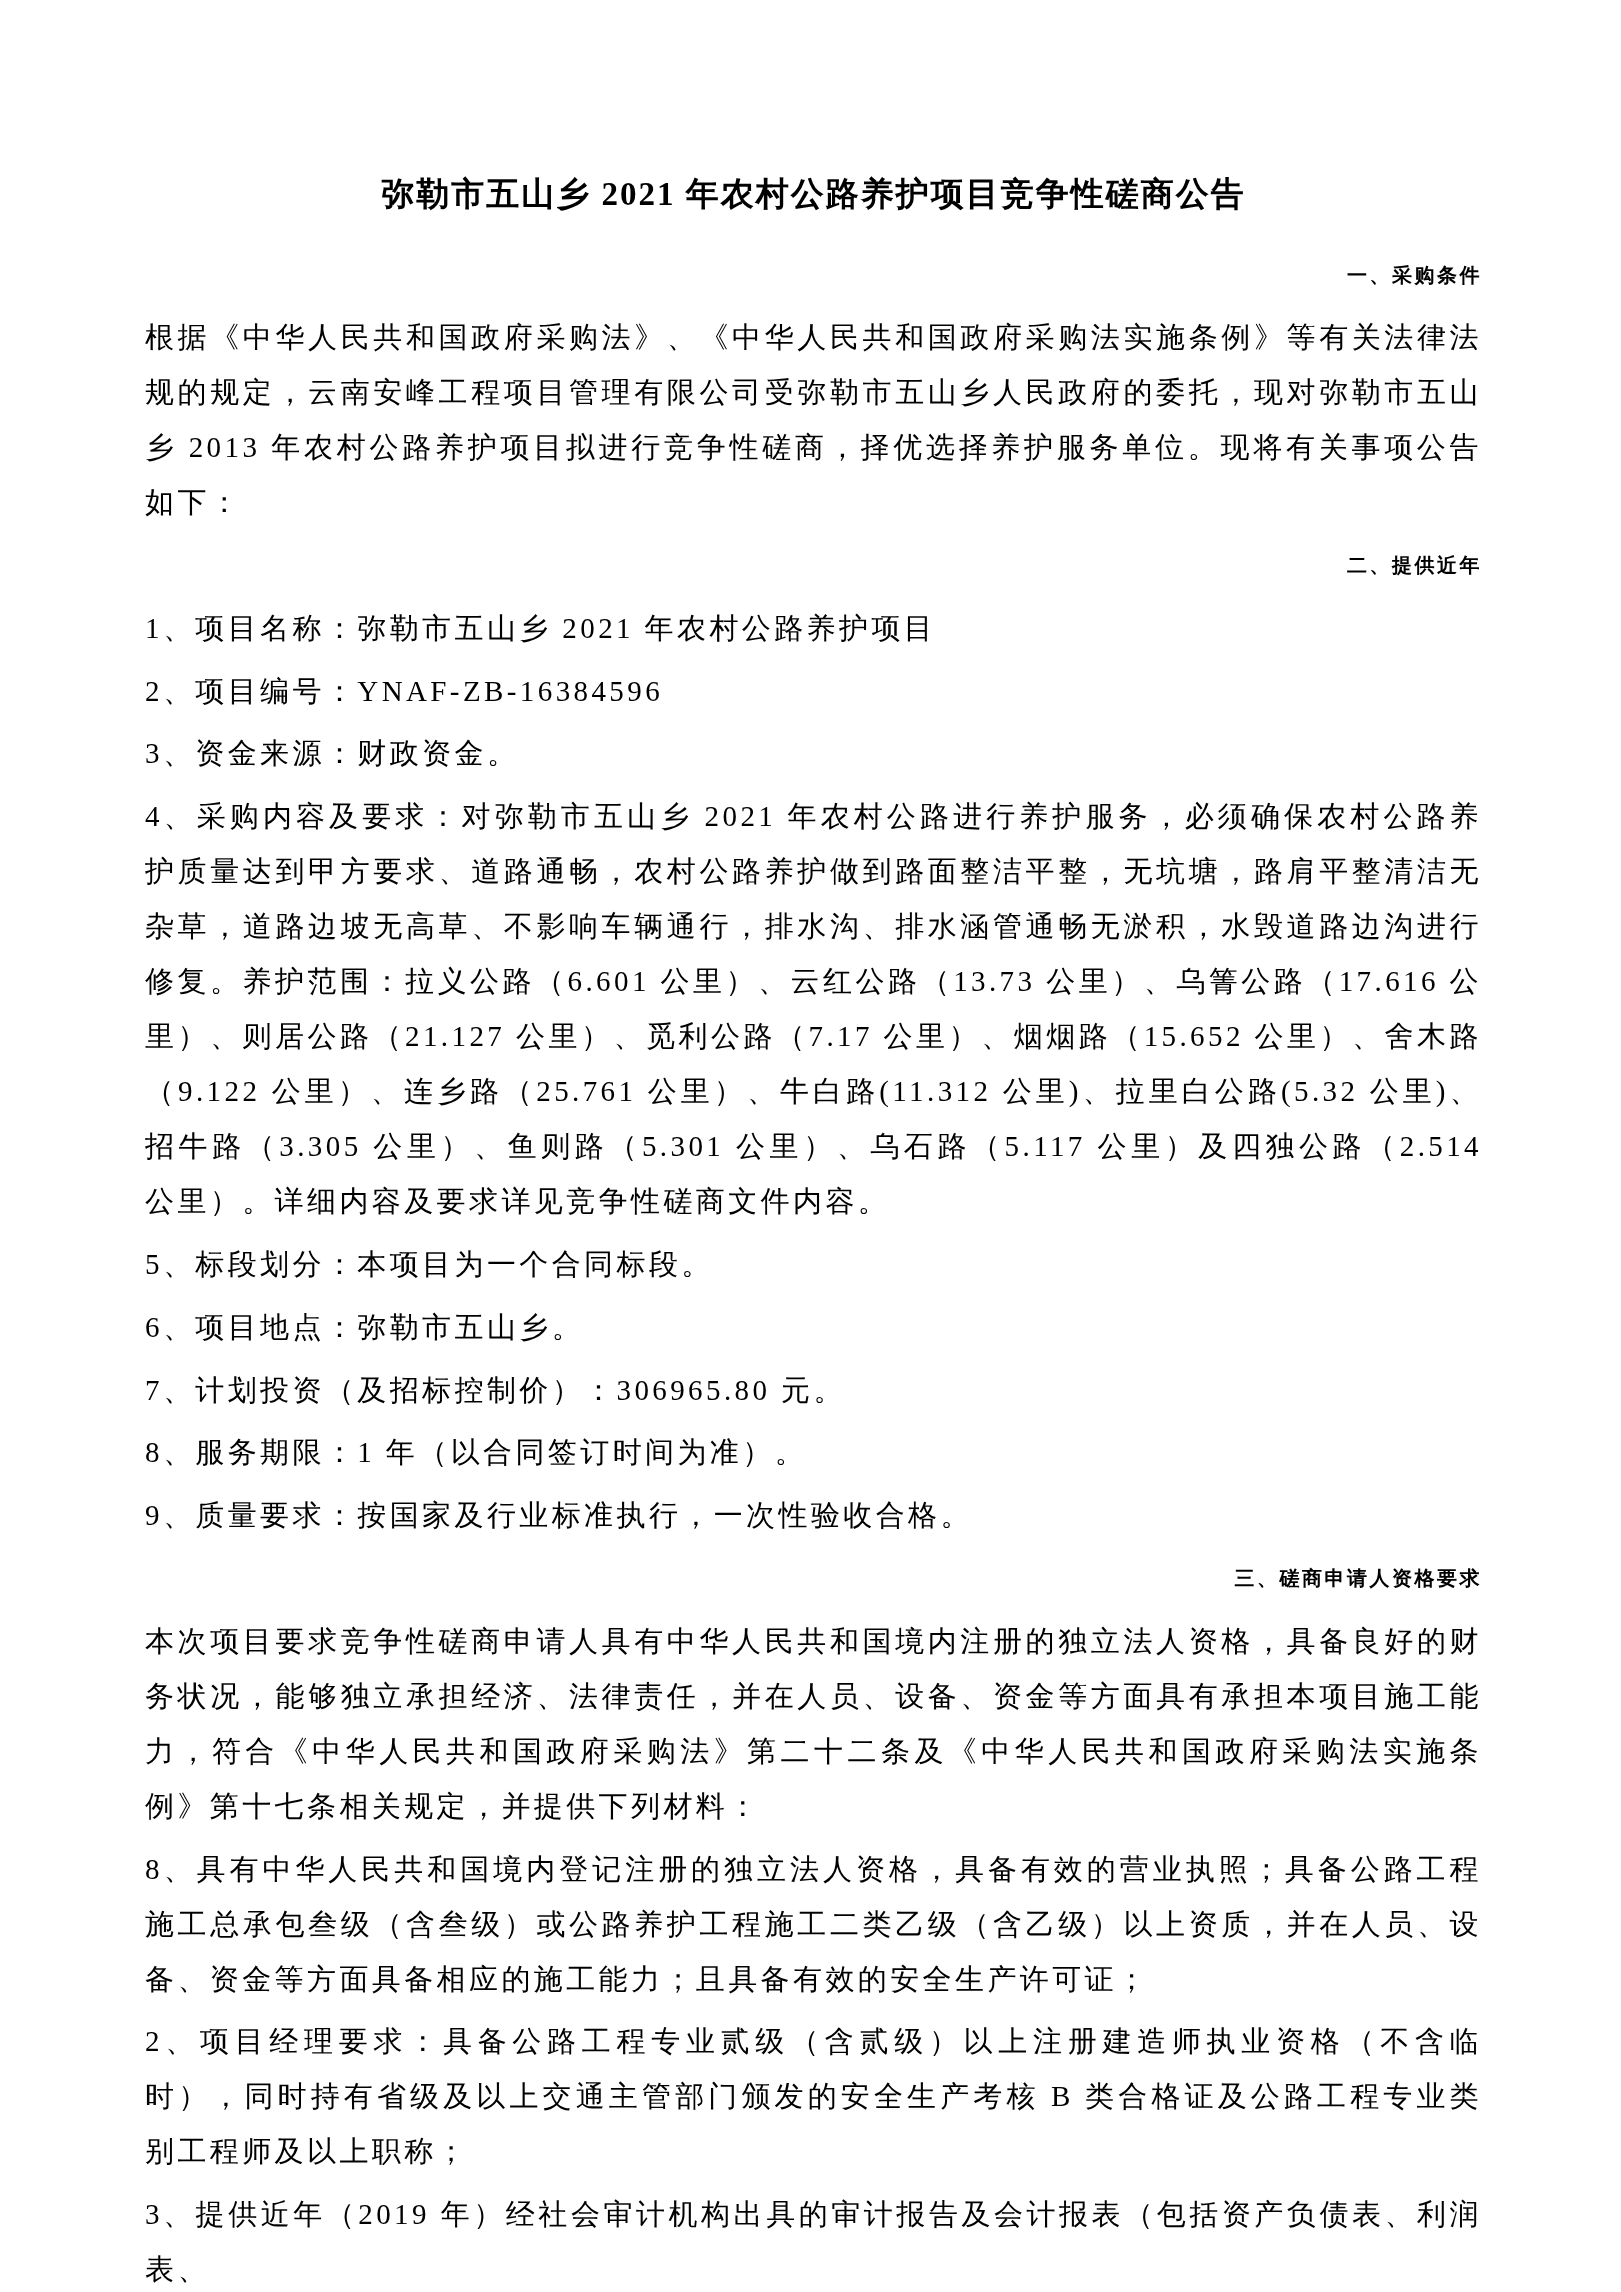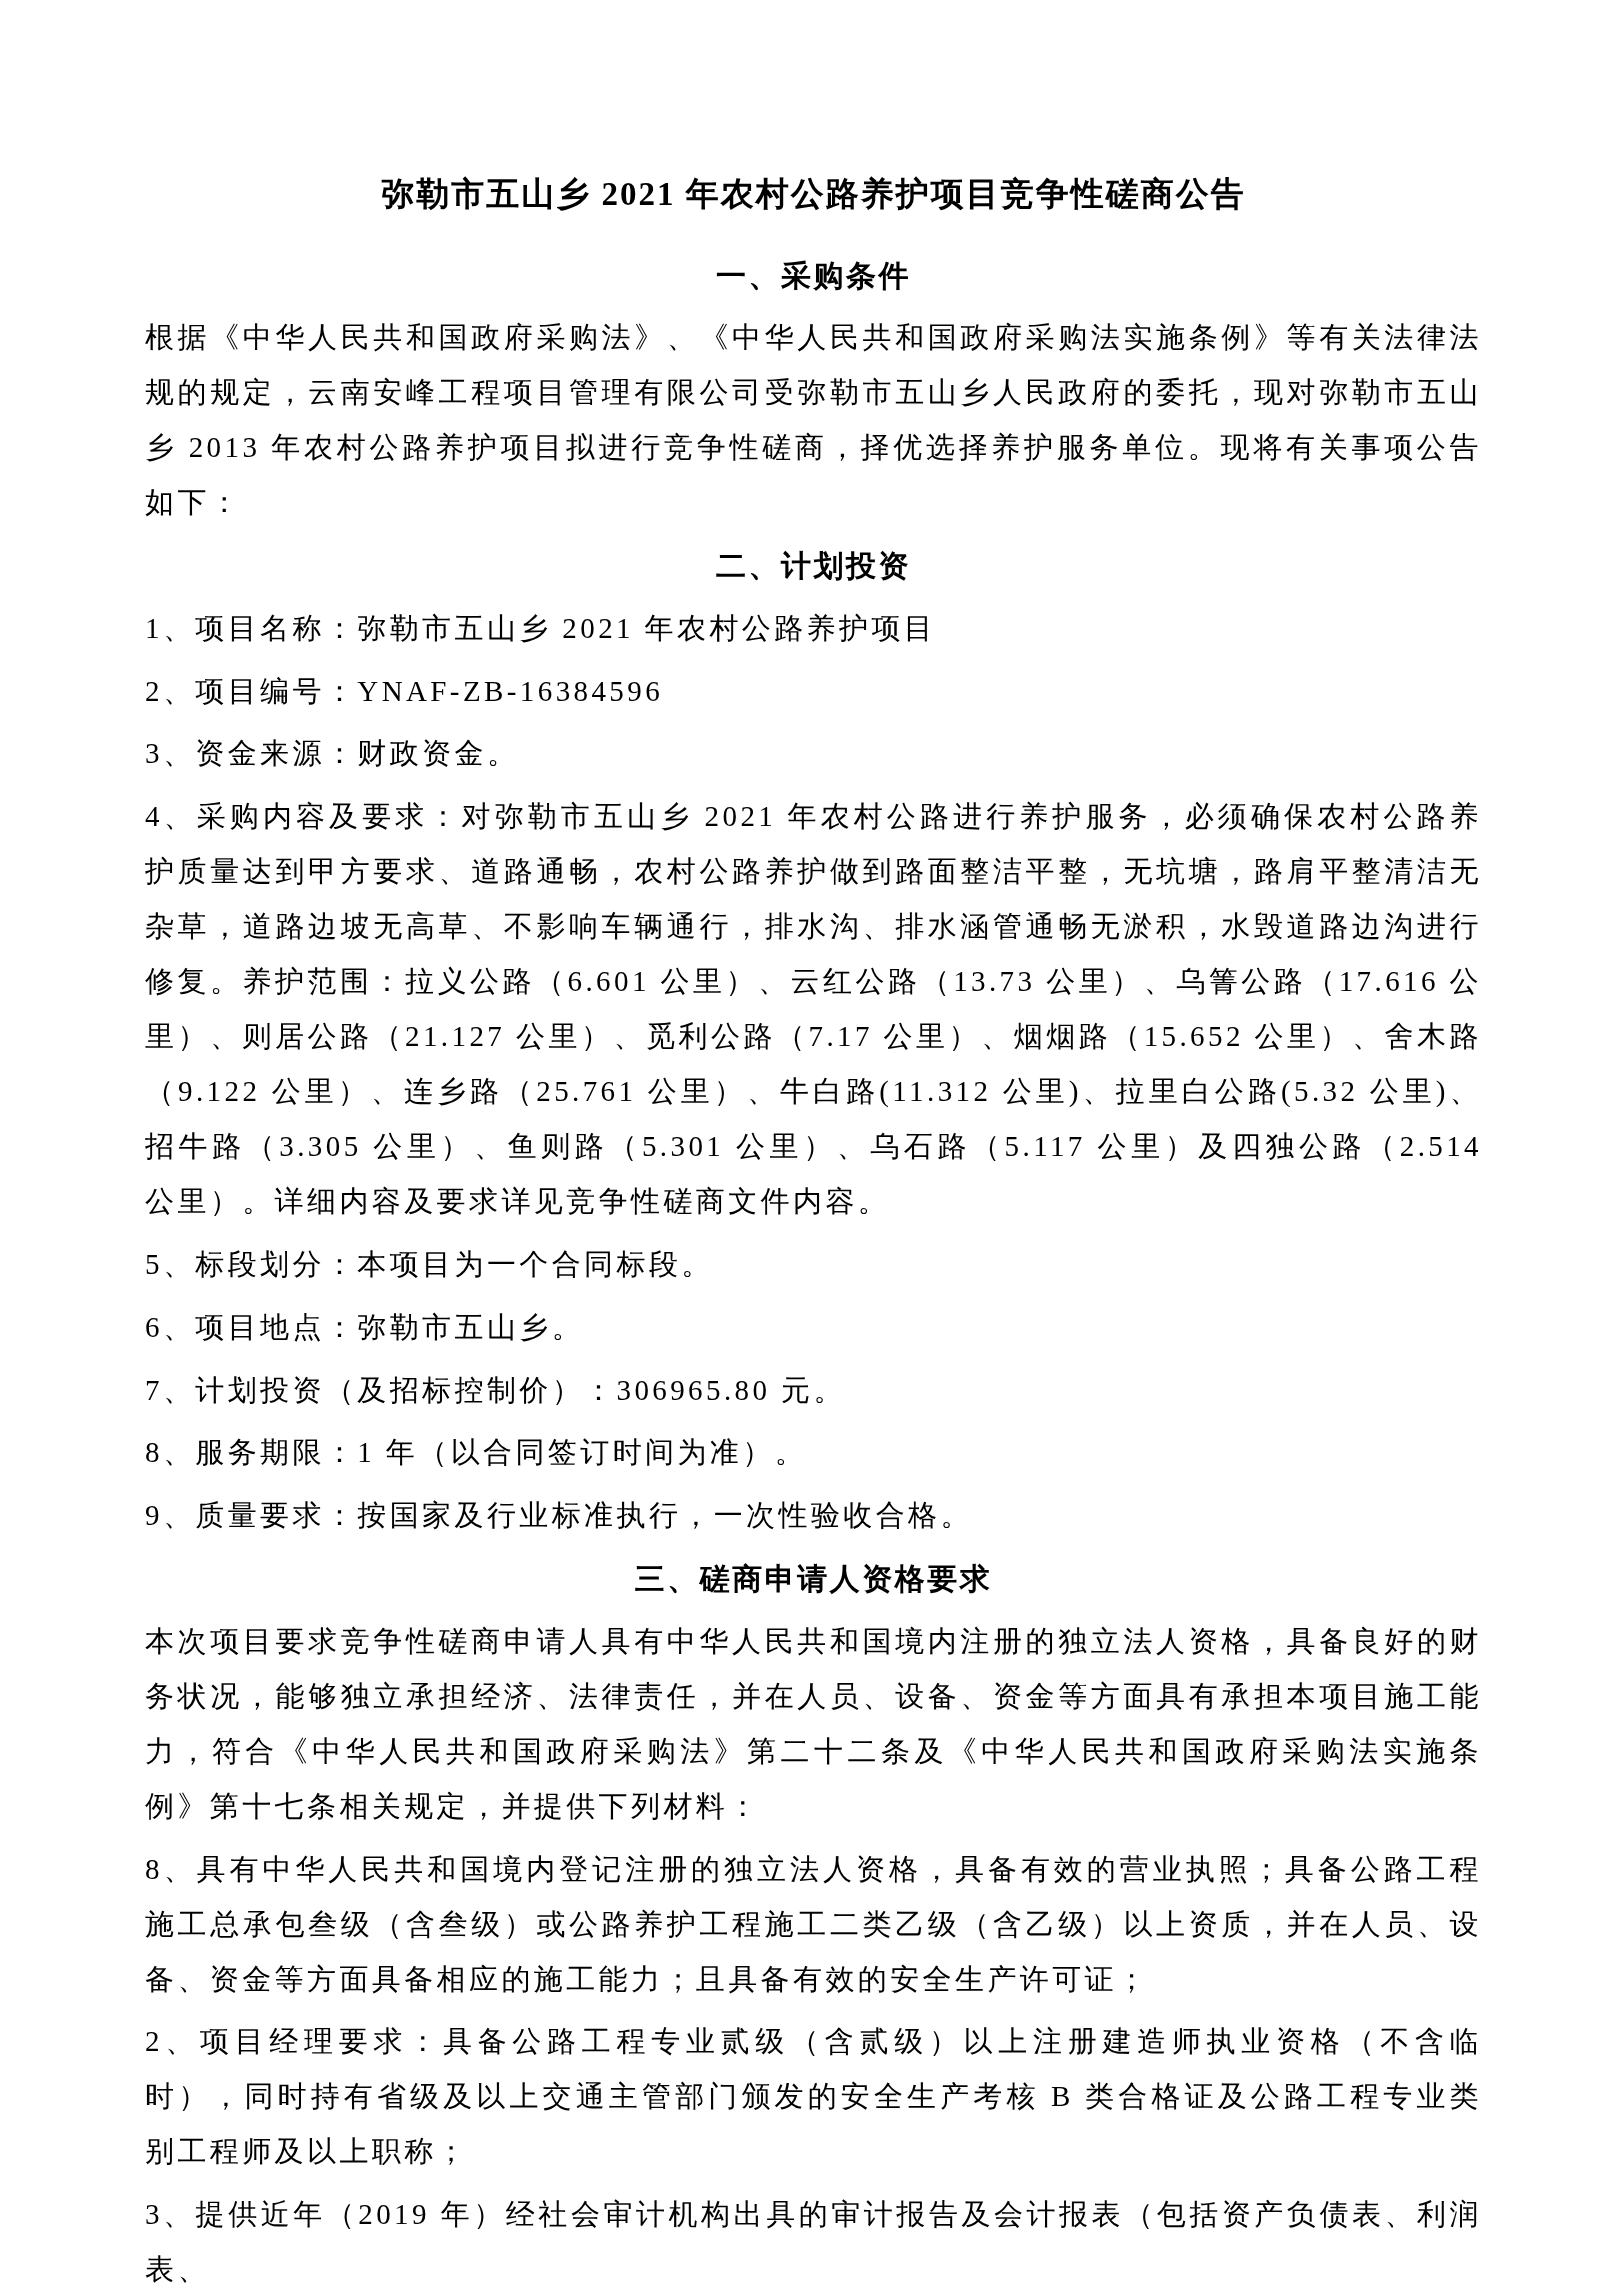--- a/index.html
+++ b/index.html
@@ -23,26 +23,26 @@
   }
   .doc-title {
     font-size: 33px;
     font-weight: bold;
     text-align: center;
     line-height: 55px;
     letter-spacing: 2px;
     margin: 0 0 25.5px 0;
   }
   .sec-heading {
-    font-size: 30px;
+    font-size: 20px;
     font-weight: bold;
     line-height: 55px;
     letter-spacing: 2.5px;
     margin: 0 0 7.8px 0;
-    text-align: center;
+    text-align: right;
   }
   .para {
     font-size: 29px;
     line-height: 55px;
     letter-spacing: 3.4px;
     margin: 0 0 7.8px 0;
     text-align: justify;
     text-align-last: left;
     word-break: break-all;
   }
@@ -51,21 +51,21 @@
 <body>
 
 <div class="page">
 
   <h1 class="doc-title">弥勒市五山乡 2021 年农村公路养护项目竞争性磋商公告</h1>
 
   <h2 class="sec-heading">一、采购条件</h2>
 
   <p class="para">根据《中华人民共和国政府采购法》、《中华人民共和国政府采购法实施条例》等有关法律法规的规定，云南安峰工程项目管理有限公司受弥勒市五山乡人民政府的委托，现对弥勒市五山乡 2013 年农村公路养护项目拟进行竞争性磋商，择优选择养护服务单位。现将有关事项公告如下：</p>
 
-  <h2 class="sec-heading">二、计划投资</h2>
+  <h2 class="sec-heading">二、提供近年</h2>
 
   <p class="para">1、项目名称：弥勒市五山乡 2021 年农村公路养护项目</p>
   <p class="para">2、项目编号：YNAF-ZB-16384596</p>
   <p class="para">3、资金来源：财政资金。</p>
   <p class="para">4、采购内容及要求：对弥勒市五山乡 2021 年农村公路进行养护服务，必须确保农村公路养护质量达到甲方要求、道路通畅，农村公路养护做到路面整洁平整，无坑塘，路肩平整清洁无杂草，道路边坡无高草、不影响车辆通行，排水沟、排水涵管通畅无淤积，水毁道路边沟进行修复。养护范围：拉义公路（6.601 公里）、云红公路（13.73 公里）、乌箐公路（17.616 公里）、则居公路（21.127 公里）、觅利公路（7.17 公里）、烟烟路（15.652 公里）、舍木路（9.122 公里）、连乡路（25.761 公里）、牛白路(11.312 公里)、拉里白公路(5.32 公里)、招牛路（3.305 公里）、鱼则路（5.301 公里）、乌石路（5.117 公里）及四独公路（2.514 公里）。详细内容及要求详见竞争性磋商文件内容。</p>
   <p class="para">5、标段划分：本项目为一个合同标段。</p>
   <p class="para">6、项目地点：弥勒市五山乡。</p>
   <p class="para">7、计划投资（及招标控制价）：306965.80 元。</p>
   <p class="para">8、服务期限：1 年（以合同签订时间为准）。</p>
   <p class="para">9、质量要求：按国家及行业标准执行，一次性验收合格。</p>

